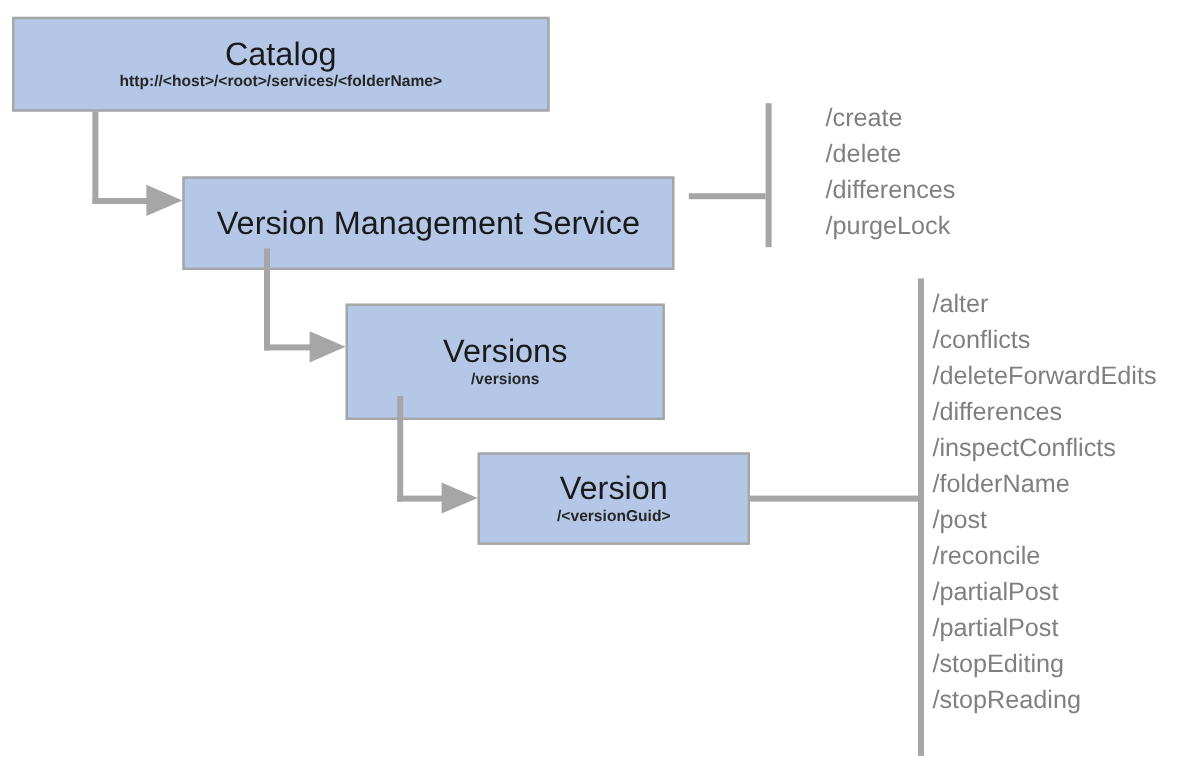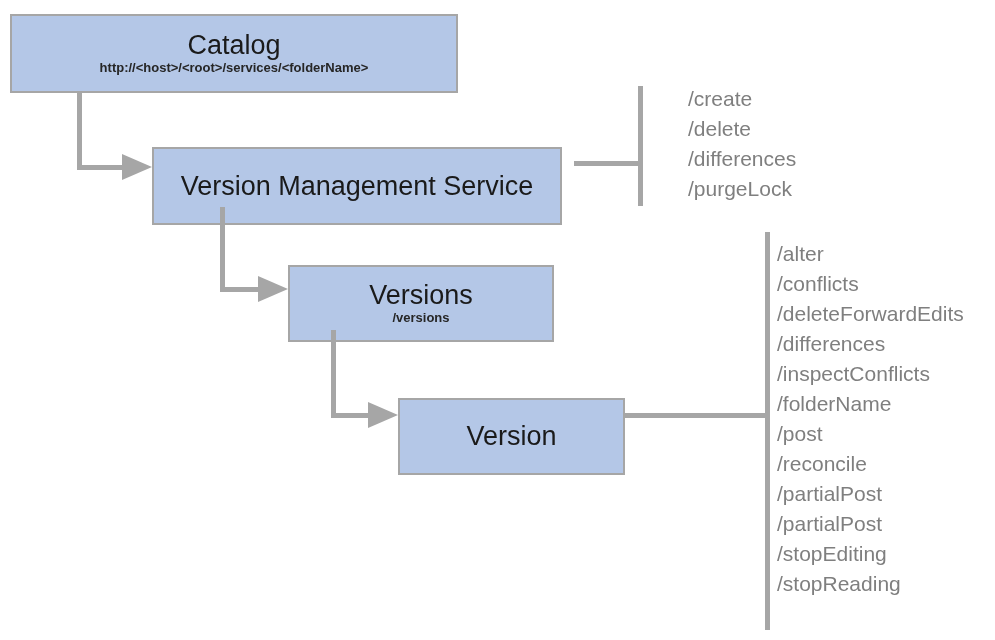--- a/index.html
+++ b/index.html
@@ -52,22 +52,22 @@
     position:absolute;
     margin:0;padding:0;list-style:none;
     font-size:21px;
     line-height:30px;
     color:var(--operations-text);
     white-space:nowrap;
   }
   
   #node-catalog  {left:10px;  top:14px;  width:448px; height:79px;}
   #node-vms      {left:152px; top:147px; width:410px; height:78px;}
-  #node-versions {left:288px; top:253px; width:266px; height:77px;margin-top:12px;}
-  #node-version  {left:398px; top:398px; width:227px; height:77px;}
+  #node-versions {left:288px; top:253px; width:266px; height:97px;}
+  #node-version  {left:398px; top:377px; width:227px; height:77px;}
   
   #c1-v{left:77px;  top:93px;  width:5px;  height:77px;}
   #c1-h{left:77px;  top:165px; width:46px; height:5px;}
   #c1-a{left:122px; top:154px;}
   
   #c2-v{left:220px; top:207px; width:5px;  height:85px;}
   #c2-h{left:220px; top:287px; width:39px; height:5px;}
   #c2-a{left:258px; top:276px;}
   
   #c3-v{left:331px; top:330px; width:5px;  height:88px;}
@@ -96,20 +96,21 @@
     <div class="node-title">Version Management Service</div>
   </div>
 
   <div class="node" id="node-versions">
     <div class="node-title">Versions</div>
     <div class="node-subtitle">/versions</div>
   </div>
 
   <div class="node" id="node-version">
     <div class="node-title">Version</div>
+    <div class="node-subtitle">/&lt;versionGuid&gt;</div>
   </div>
 
   <div class="line" id="c1-v"></div>
   <div class="line" id="c1-h"></div>
   <div class="arrowhead" id="c1-a"></div>
 
   <div class="line" id="c2-v"></div>
   <div class="line" id="c2-h"></div>
   <div class="arrowhead" id="c2-a"></div>
 

